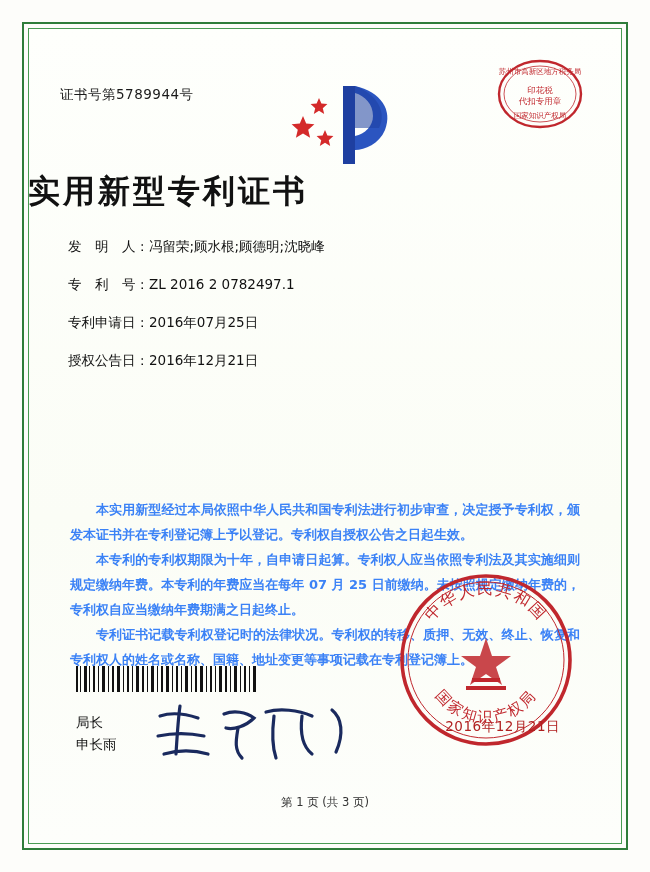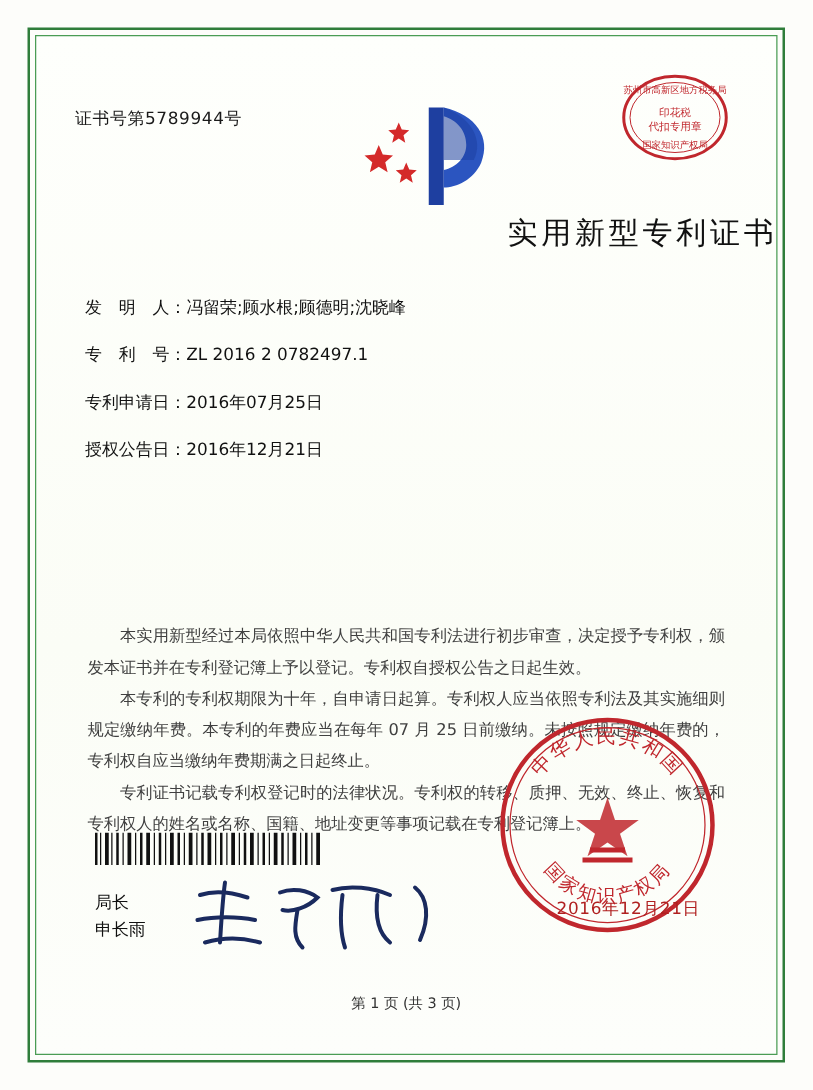--- a/index.html
+++ b/index.html
@@ -69,24 +69,24 @@
     width: 88px;
     height: 88px;
   }
 
   
   .title {
     position: absolute;
     left: 0;
     right: 0;
     top: 142px;
-    text-align: right;
+    text-align: left;
     font-family: "DejaVu Serif", "Liberation Serif", serif;
-    font-size: 24px;
-    font-weight: normal;
+    font-size: 32px;
+    font-weight: bold;
     letter-spacing: 3px;
     color: #111;
   }
 
   
   .fields {
     position: absolute;
     left: 40px;
     right: 40px;
     top: 210px;
@@ -108,22 +108,23 @@
   }
 
   
   .body-text {
     position: absolute;
     left: 42px;
     right: 42px;
     top: 470px;
     font-size: 13px;
     line-height: 1.92;
-    color: #404040;
+    color: #3b82f6;
     text-align: justify;
+    font-weight: bold;
   }
   .body-text p {
     margin: 0 0 0 0;
     text-indent: 26px;
   }
 
   
   .barcode {
     position: absolute;
     left: 48px;

